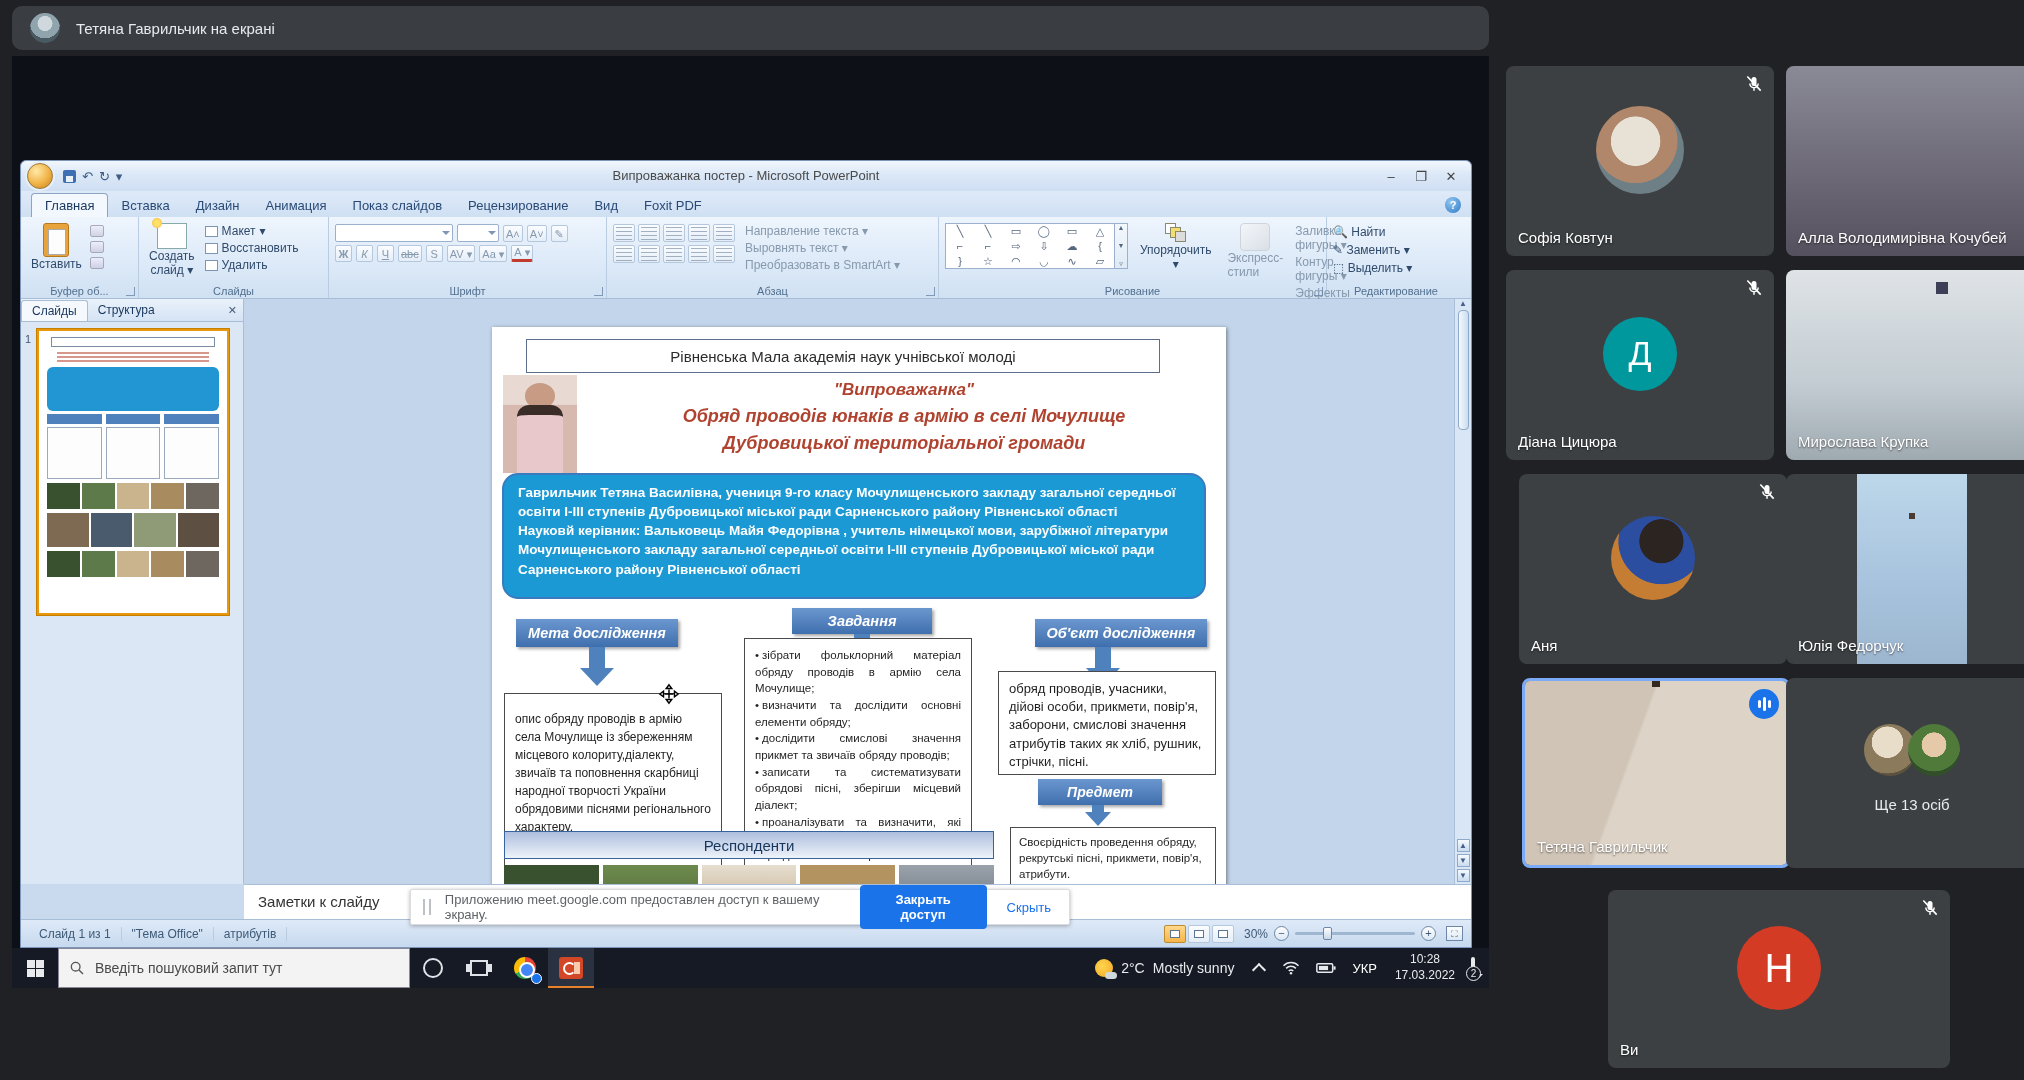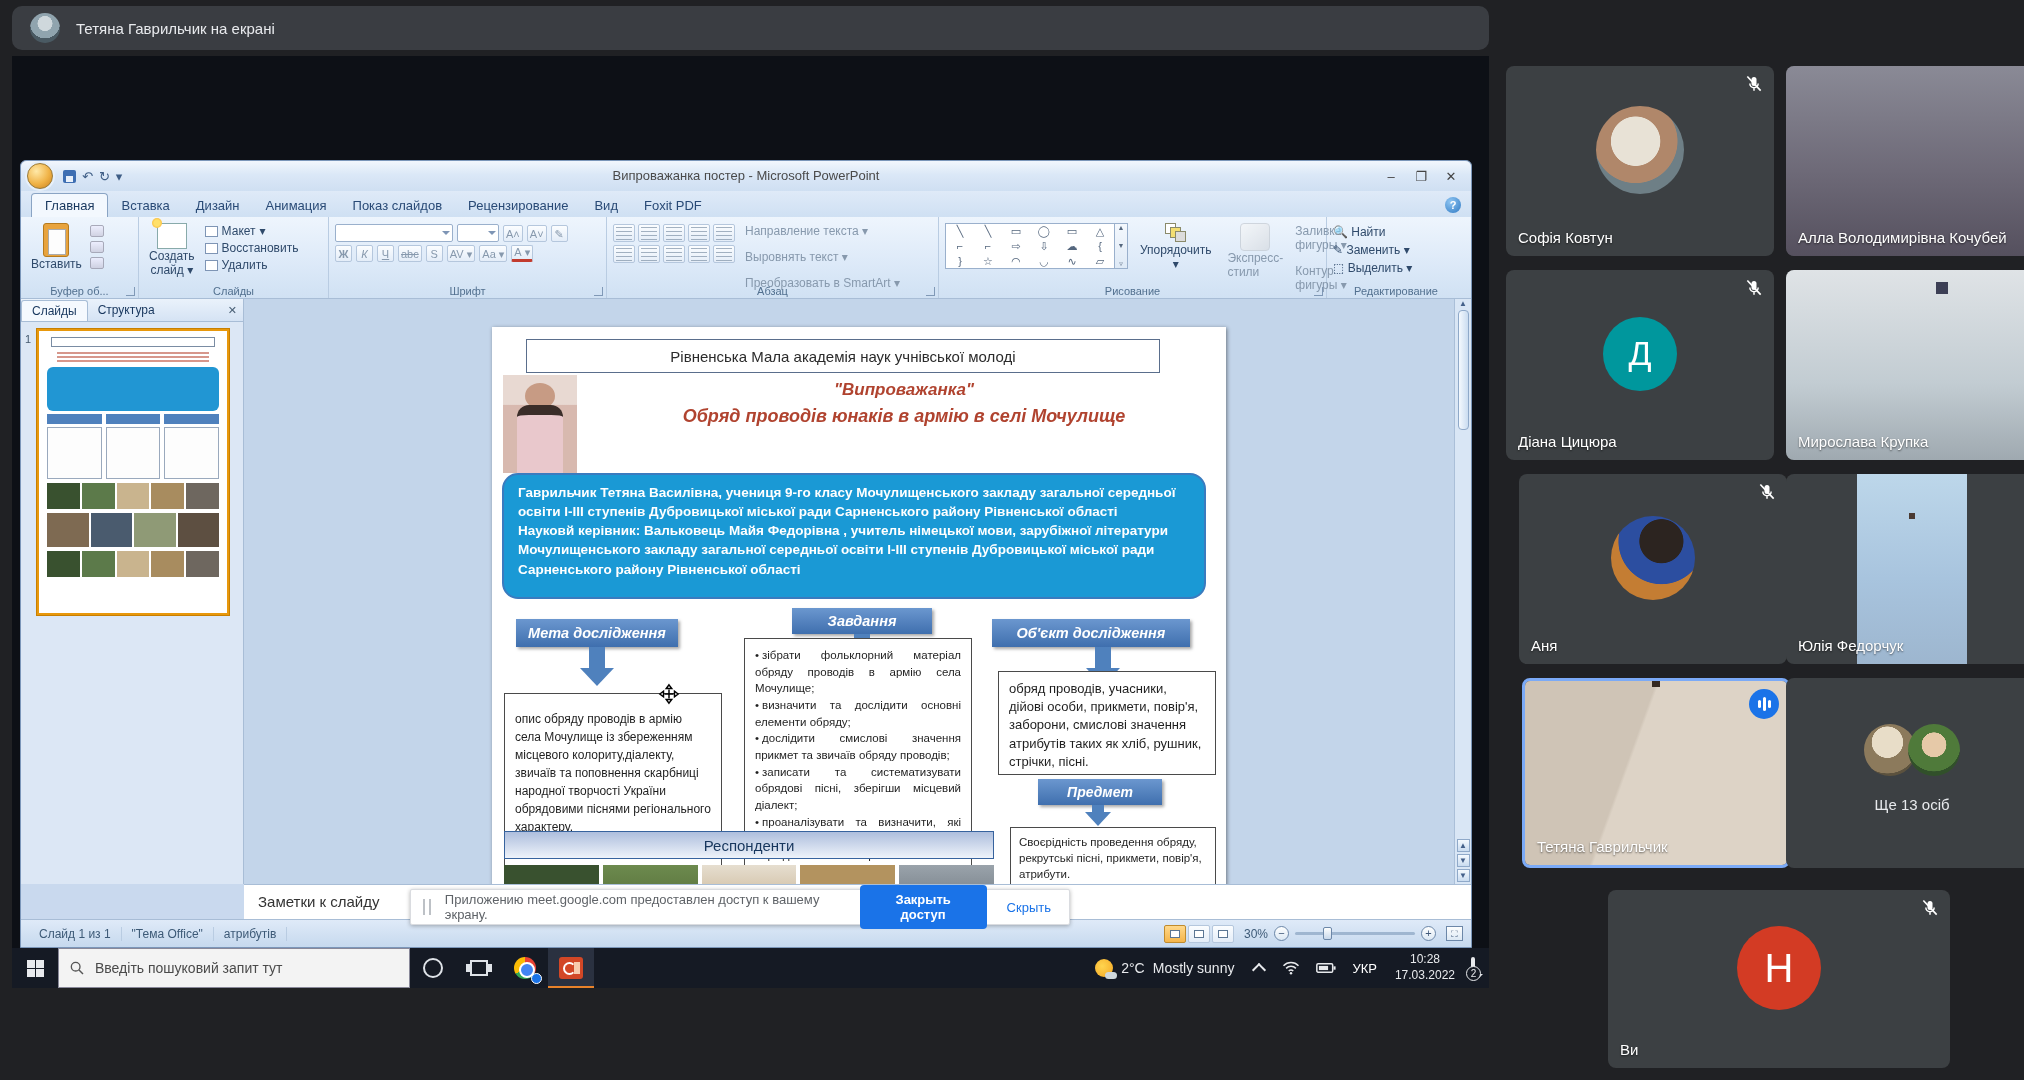--- a/index.html
+++ b/index.html
@@ -64,21 +64,21 @@
   .combo:after { content:""; position:absolute; right:2px; top:6px; border:4px solid transparent; border-top-color:#7e95b5; }
   .fontrow { display:flex; gap:4px; align-items:center; margin-top:3px; }
   .fbtn { min-width:17px; height:17px; padding:0 2px; border:1px solid #b5c7dd; border-radius:2px;
     background:linear-gradient(#fbfdff,#e4edf8); color:#8799ad; font-size:11px; text-align:center; line-height:16px; }
   .fbtn.u { text-decoration:underline; } .fbtn.s { text-decoration:line-through; }
   .fbtn.red { border-bottom:3px solid #c23b2e; line-height:13px; }
   .parlines { width:16px; height:13px; background:repeating-linear-gradient(#8799ad 0 1.5px, transparent 1.5px 4px); opacity:.75; }
   .parbtn { width:22px; height:18px; border:1px solid #b5c7dd; border-radius:2px;
     background:linear-gradient(#fbfdff,#e4edf8); display:flex; align-items:center; justify-content:center; }
   .pargrid { display:flex; gap:3px; margin-top:3px; }
-  .tall-texticon { display:flex; flex-direction:column; gap:12px; padding-top:3px; font-size:12px; color:#8799ad; }
+  .tall-texticon { display:flex; flex-direction:column; gap:3px; padding-top:3px; font-size:12px; color:#8799ad; }
   .shapes { width:170px; height:46px; background:#fff; border:1px solid #9ab0cc; margin-top:2px;
     display:grid; grid-template-columns:repeat(6,1fr); font-size:11px; color:#55677e; text-align:center; line-height:15px; }
   .shapescroll { width:13px; height:46px; border:1px solid #9ab0cc; border-left:none; margin-top:2px;
     background:linear-gradient(#f4f8fd,#dfeaf6); display:flex; flex-direction:column; justify-content:space-between;
     font-size:7px; color:#55677e; text-align:center; }
   .arrange-ic { width:22px; height:20px; position:relative; }
   .arrange-ic i { position:absolute; width:11px; height:11px; border:1px solid #8a8a6a; }
   .arrange-ic i:nth-child(1){ left:0; top:0; background:#fff; }
   .arrange-ic i:nth-child(2){ left:5px; top:4px; background:#f3de72; }
   .arrange-ic i:nth-child(3){ left:10px; top:8px; background:#dcdcdc; }
@@ -135,21 +135,21 @@
     color:#b0432f; font-weight:bold; font-style:italic; line-height:1.5; }
   .s-t1 { font-size:17px; } .s-t2,.s-t3 { font-size:18px; }
   .s-blue { position:absolute; left:10px; top:146px; width:704px; height:126px; background:#1a99d5;
     border:2px solid #3a7bbf; border-radius:16px; padding:8px 14px; color:#fff; font-weight:bold;
     font-size:13.5px; line-height:1.42; }
   .s-hdr { position:absolute; height:28px; background:linear-gradient(#6b97cf,#3f6fae);
     color:#fff; font-weight:bold; font-style:italic; font-size:14.5px; display:flex; align-items:center;
     justify-content:center; box-shadow:2px 2px 3px rgba(0,0,0,.35); }
   #s-h1 { left:24px; top:292px; width:162px; }
   #s-h2 { left:300px; top:281px; width:140px; height:26px; }
-  #s-h3 { left:500px; top:292px; width:198px; }
+  #s-h3 { left:543px; top:292px; width:172px; }
   .s-arrow { position:absolute; width:0; height:0; border:17px solid transparent; border-top:18px solid #4f81bd; }
   .s-stem { position:absolute; width:16px; background:#4f81bd; }
   #a1s { left:97px; top:320px; height:22px; } #a1 { left:88px; top:341px; }
   #a2s { left:362px; top:307px; height:14px; } #a2 { left:353px; top:320px; }
   #a3s { left:603px; top:320px; height:22px; } #a3 { left:594px; top:341px; }
   .s-box { position:absolute; border:1px solid #4a4a4a; background:#fff; color:#1f1f1f; }
   #s-box1 { left:12px; top:366px; width:218px; height:212px; padding:16px 10px; font-size:12px; line-height:1.5; }
   #s-box2 { left:252px; top:311px; width:228px; height:260px; padding:8px 10px; font-size:11.5px; line-height:1.45; text-align:justify; }
   #s-box2 .bullet { display:block; }
   #s-box2 .bullet:before { content:"•"; margin-right:3px; }
@@ -516,20 +516,21 @@
       </div>
 
       <div id="editarea">
 
         <div id="slide">
           <div class="s-hdrbox">Рівненська Мала академія наук учнівської молоді</div>
           <div class="s-photo"></div>
           <div class="s-titles">
             <div class="s-t1">"Випроважанка"</div>
             <div class="s-t2">Обряд проводів юнаків в армію в селі Мочулище</div>
+            <div class="s-t3">Дубровицької територіальної громади</div>
           </div>
           <div class="s-blue">
             <div>Гаврильчик Тетяна Василівна, учениця 9-го класу Мочулищенського закладу загальної середньої освіти І-ІІІ ступенів Дубровицької міської ради  Сарненського району Рівненської області</div>
             <div>Науковй керівник: Вальковець Майя Федорівна , учитель німецької мови, зарубіжної літератури Мочулищенського закладу загальної середньої освіти І-ІІІ ступенів Дубровицької міської ради Сарненського району Рівненської області</div>
           </div>
 
           <div class="s-hdr" id="s-h1">Мета  дослідження</div>
           <div class="s-hdr" id="s-h2">Завдання</div>
           <div class="s-hdr" id="s-h3">Об'єкт дослідження</div>
           <span class="s-stem" id="a1s"></span>

